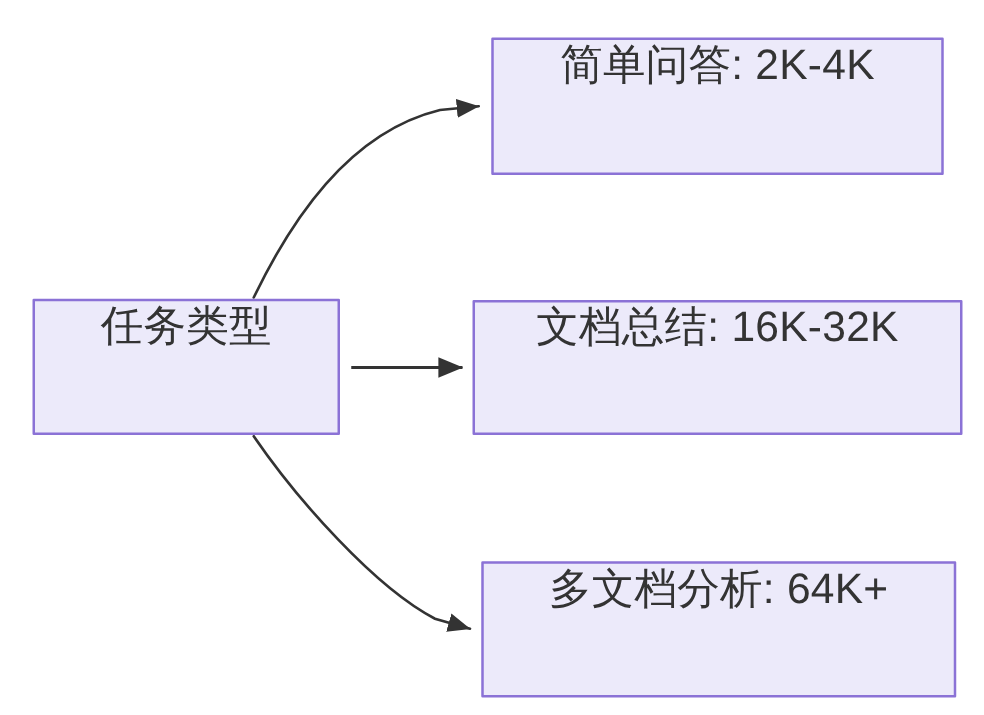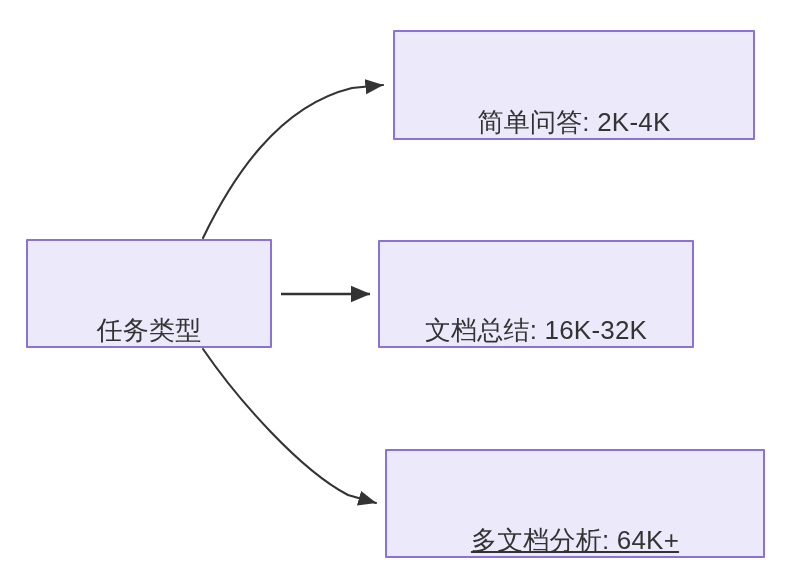--- a/index.html
+++ b/index.html
@@ -26,24 +26,24 @@
     height: 572px;
     pointer-events: none;
   }
   .node {
     position: absolute;
     box-sizing: border-box;
     background: #ECEAFA;
     border: 2.5px solid #8B72D6;
     border-radius: 1px;
     display: flex;
-    align-items: flex-end;
+    align-items: flex-start;
     justify-content: center;
     color: #333333;
-    font-size: 26px;
+    font-size: 34px;
     line-height: 1.2;
     letter-spacing: 0.2px;
     white-space: nowrap;
   }
   .node-label {
     display: block;
     text-align: center;
   }
   #node-source {
     left: 26px;
@@ -53,29 +53,28 @@
   }
   #node-simple-qa {
     left: 393px;
     top: 30px;
     width: 362px;
     height: 110px;
   }
   #node-doc-summary {
     left: 378px;
     top: 240px;
-    width: 316px;
+    width: 392px;
     height: 108px;
   }
   #node-multi-doc {
     left: 385px;
     top: 449px;
     width: 380px;
     height: 109px;
-    text-decoration: underline;
   }
 </style>
 </head>
 <body>
 
 <div id="canvas">
 
   <svg id="edges" viewBox="0 0 787 572" width="787" height="572" xmlns="http://www.w3.org/2000/svg">
     <defs>
       <marker id="arrowhead" markerWidth="9" markerHeight="8" refX="8.4" refY="4" orient="auto" markerUnits="strokeWidth">

